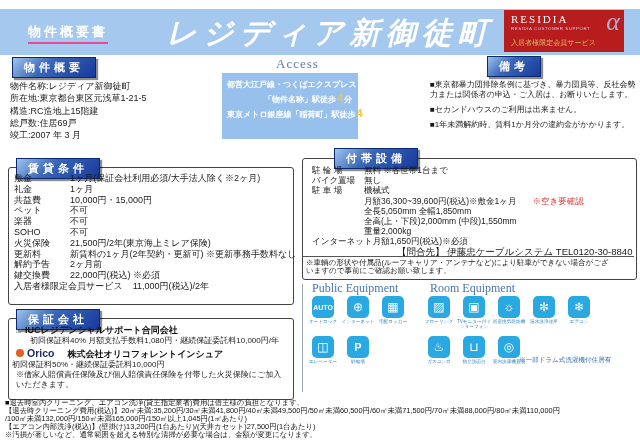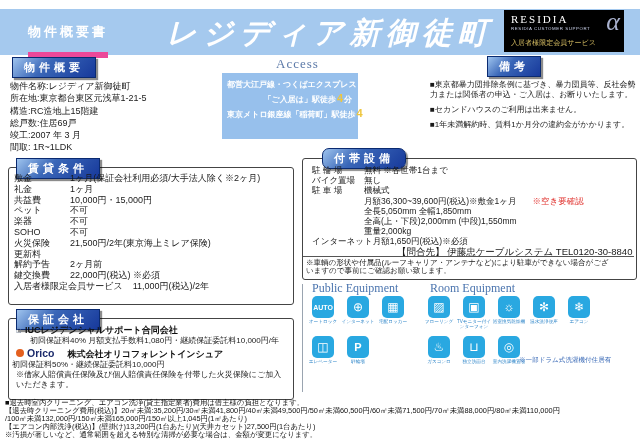--- a/index.html
+++ b/index.html
@@ -1,24 +1,24 @@
 <!DOCTYPE html>
 <html><head>
 <meta charset="utf-8">
 <style>
   html,body{margin:0;padding:0;background:#fff;}
   .page{position:relative;width:640px;height:443px;background:#ffffff;overflow:hidden;
         font-family:"Liberation Sans",sans-serif;color:#222;}
   
   .band{position:absolute;left:0;top:9px;width:640px;height:46px;background:#a5c9ee;}
   .doc-label{position:absolute;left:28px;top:14px;color:#fff;font-weight:bold;font-size:13px;
-             letter-spacing:3px;border-bottom:6px solid #ec4899;padding-bottom:11px;}
+             letter-spacing:3px;border-bottom:2px solid #ec4899;padding-bottom:1px;}
   .main-title{position:absolute;left:150px;top:4px;width:360px;text-align:center;color:#fff;
               font-family:"Liberation Serif",serif;font-size:30px;font-weight:600;letter-spacing:6px;white-space:nowrap;font-style:italic;}
-  .logo{position:absolute;left:504px;top:1px;width:120px;height:42px;background:#000000;overflow:hidden;}
+  .logo{position:absolute;left:504px;top:1px;width:120px;height:42px;background:#b91c1c;overflow:hidden;}
   .logo-brand{position:absolute;left:7px;top:3px;color:#fff;font-family:"Liberation Serif",serif;
               font-size:11px;letter-spacing:2px;}
   .logo-sub{position:absolute;left:7px;top:16px;color:#cdd4ee;font-size:8px;transform:scale(0.55);
             transform-origin:0 0;white-space:nowrap;letter-spacing:1px;}
   .logo-alpha{position:absolute;right:4px;top:-3px;color:#aab2cf;font-family:"Liberation Serif",serif;
               font-style:italic;font-size:26px;}
   .logo-service{position:absolute;left:7px;top:28px;color:#d6bd62;font-size:8px;transform:scale(0.88);
                 transform-origin:0 0;white-space:nowrap;}
   
   .tab{position:absolute;display:inline-block;padding:2px 11px;color:#fff;font-weight:bold;font-size:11px;
@@ -96,27 +96,26 @@
     </div>
   </div>
 
   <div class="tab" style="left:12px;top:57px;">物件概要</div>
   <div class="prop-rows">
     <div>物件名称:レジディア新御徒町</div>
     <div>所在地:東京都台東区元浅草1-21-5</div>
     <div>構造:RC造地上15階建</div>
     <div>総戸数:住居69戸</div>
     <div>竣工:2007 年 3 月</div>
-    <div>間取: 1R~1LDK</div>
   </div>
 
   <div class="access-h">Access</div>
   <div class="access-box">
     <div class="acc-l1">都営大江戸線・つくばエクスプレス</div>
-    <div class="acc-l2"><span>「ご入居は」駅徒歩</span><span class="min">4</span><span>分</span></div>
+    <div class="acc-l2"><span>「物件名称」駅徒歩</span><span class="min">4</span><span>分</span></div>
     <div class="acc-l3"><span>東京メトロ銀座線「稲荷町」駅徒歩</span><span class="min">4</span><span>分</span></div>
     <div class="acc-l4"><span>JR山手線「上野」駅徒歩</span><span class="min">8</span><span>分</span></div>
   </div>
 
   <div class="tab" style="left:487px;top:56px;">備考</div>
   <div class="remarks">
     <div>■東京都暴力団排除条例に基づき、暴力団員等、反社会勢力または関係者の申込・ご入居は、お断りいたします。</div>
     <div>■セカンドハウスのご利用は出来ません。</div>
     <div>■1年未満解約時、賃料1か月分の違約金がかかります。</div>
   </div>
@@ -147,20 +146,21 @@
     <div class="rrow">
         <span class="lbl">SOHO</span>
         <span class="val">不可</span>
       </div>
     <div class="rrow">
         <span class="lbl">火災保険</span>
         <span class="val">21,500円/2年(東京海上ミレア保険)</span>
       </div>
     <div class="rrow">
         <span class="lbl">更新料</span>
+        <span class="val">新賃料の1ヶ月(2年契約・更新可) ※更新事務手数料なし</span>
       </div>
     <div class="rrow">
         <span class="lbl">解約予告</span>
         <span class="val">2ヶ月前</span>
       </div>
     <div class="rrow">
         <span class="lbl">鍵交換費</span>
         <span class="val">22,000円(税込) ※必須</span>
       </div>
     <div class="rrow-wide">
@@ -171,21 +171,21 @@
 
   <div class="obox" style="left:8px;top:318px;width:284px;height:80px;"></div>
   <div class="tab" style="left:16px;top:309px;">保証会社</div>
   <div class="g-name" style="left:16px;top:324px;"><span class="iuc-ico">⌂</span><span>IUCレジデンシャルサポート合同会社</span></div>
   <div class="g-terms" style="left:30px;top:335px;">初回保証料40% 月額支払手数料1,080円・継続保証委託料10,000円/年</div>
   <div class="g-name" style="left:16px;top:347px;"><span class="orico-dot"></span><span class="orico-word">Orico</span><span>株式会社オリコフォレントインシュア</span></div>
   <div class="g-terms" style="left:12px;top:359px;">初回保証料50%・継続保証委託料10,000円</div>
   <div class="g-note">※借家人賠償責任保険及び個人賠償責任保険を付帯した火災保険にご加入いただきます。</div>
 
   <div class="obox" style="left:302px;top:158px;width:333px;height:120px;"></div>
-  <div class="tab" style="left:322px;top:148px;border-radius:7px;">付帯設備</div>
+  <div class="tab" style="left:334px;top:148px;">付帯設備</div>
   <div class="fac-rows">
     <div class="frow">
         <span class="lbl">駐 輪 場</span>
         <span class="val">無料 ※各世帯1台まで</span>
       </div>
     <div class="frow">
         <span class="lbl">バイク置場</span>
         <span class="val">無し</span>
       </div>
     <div class="frow">

